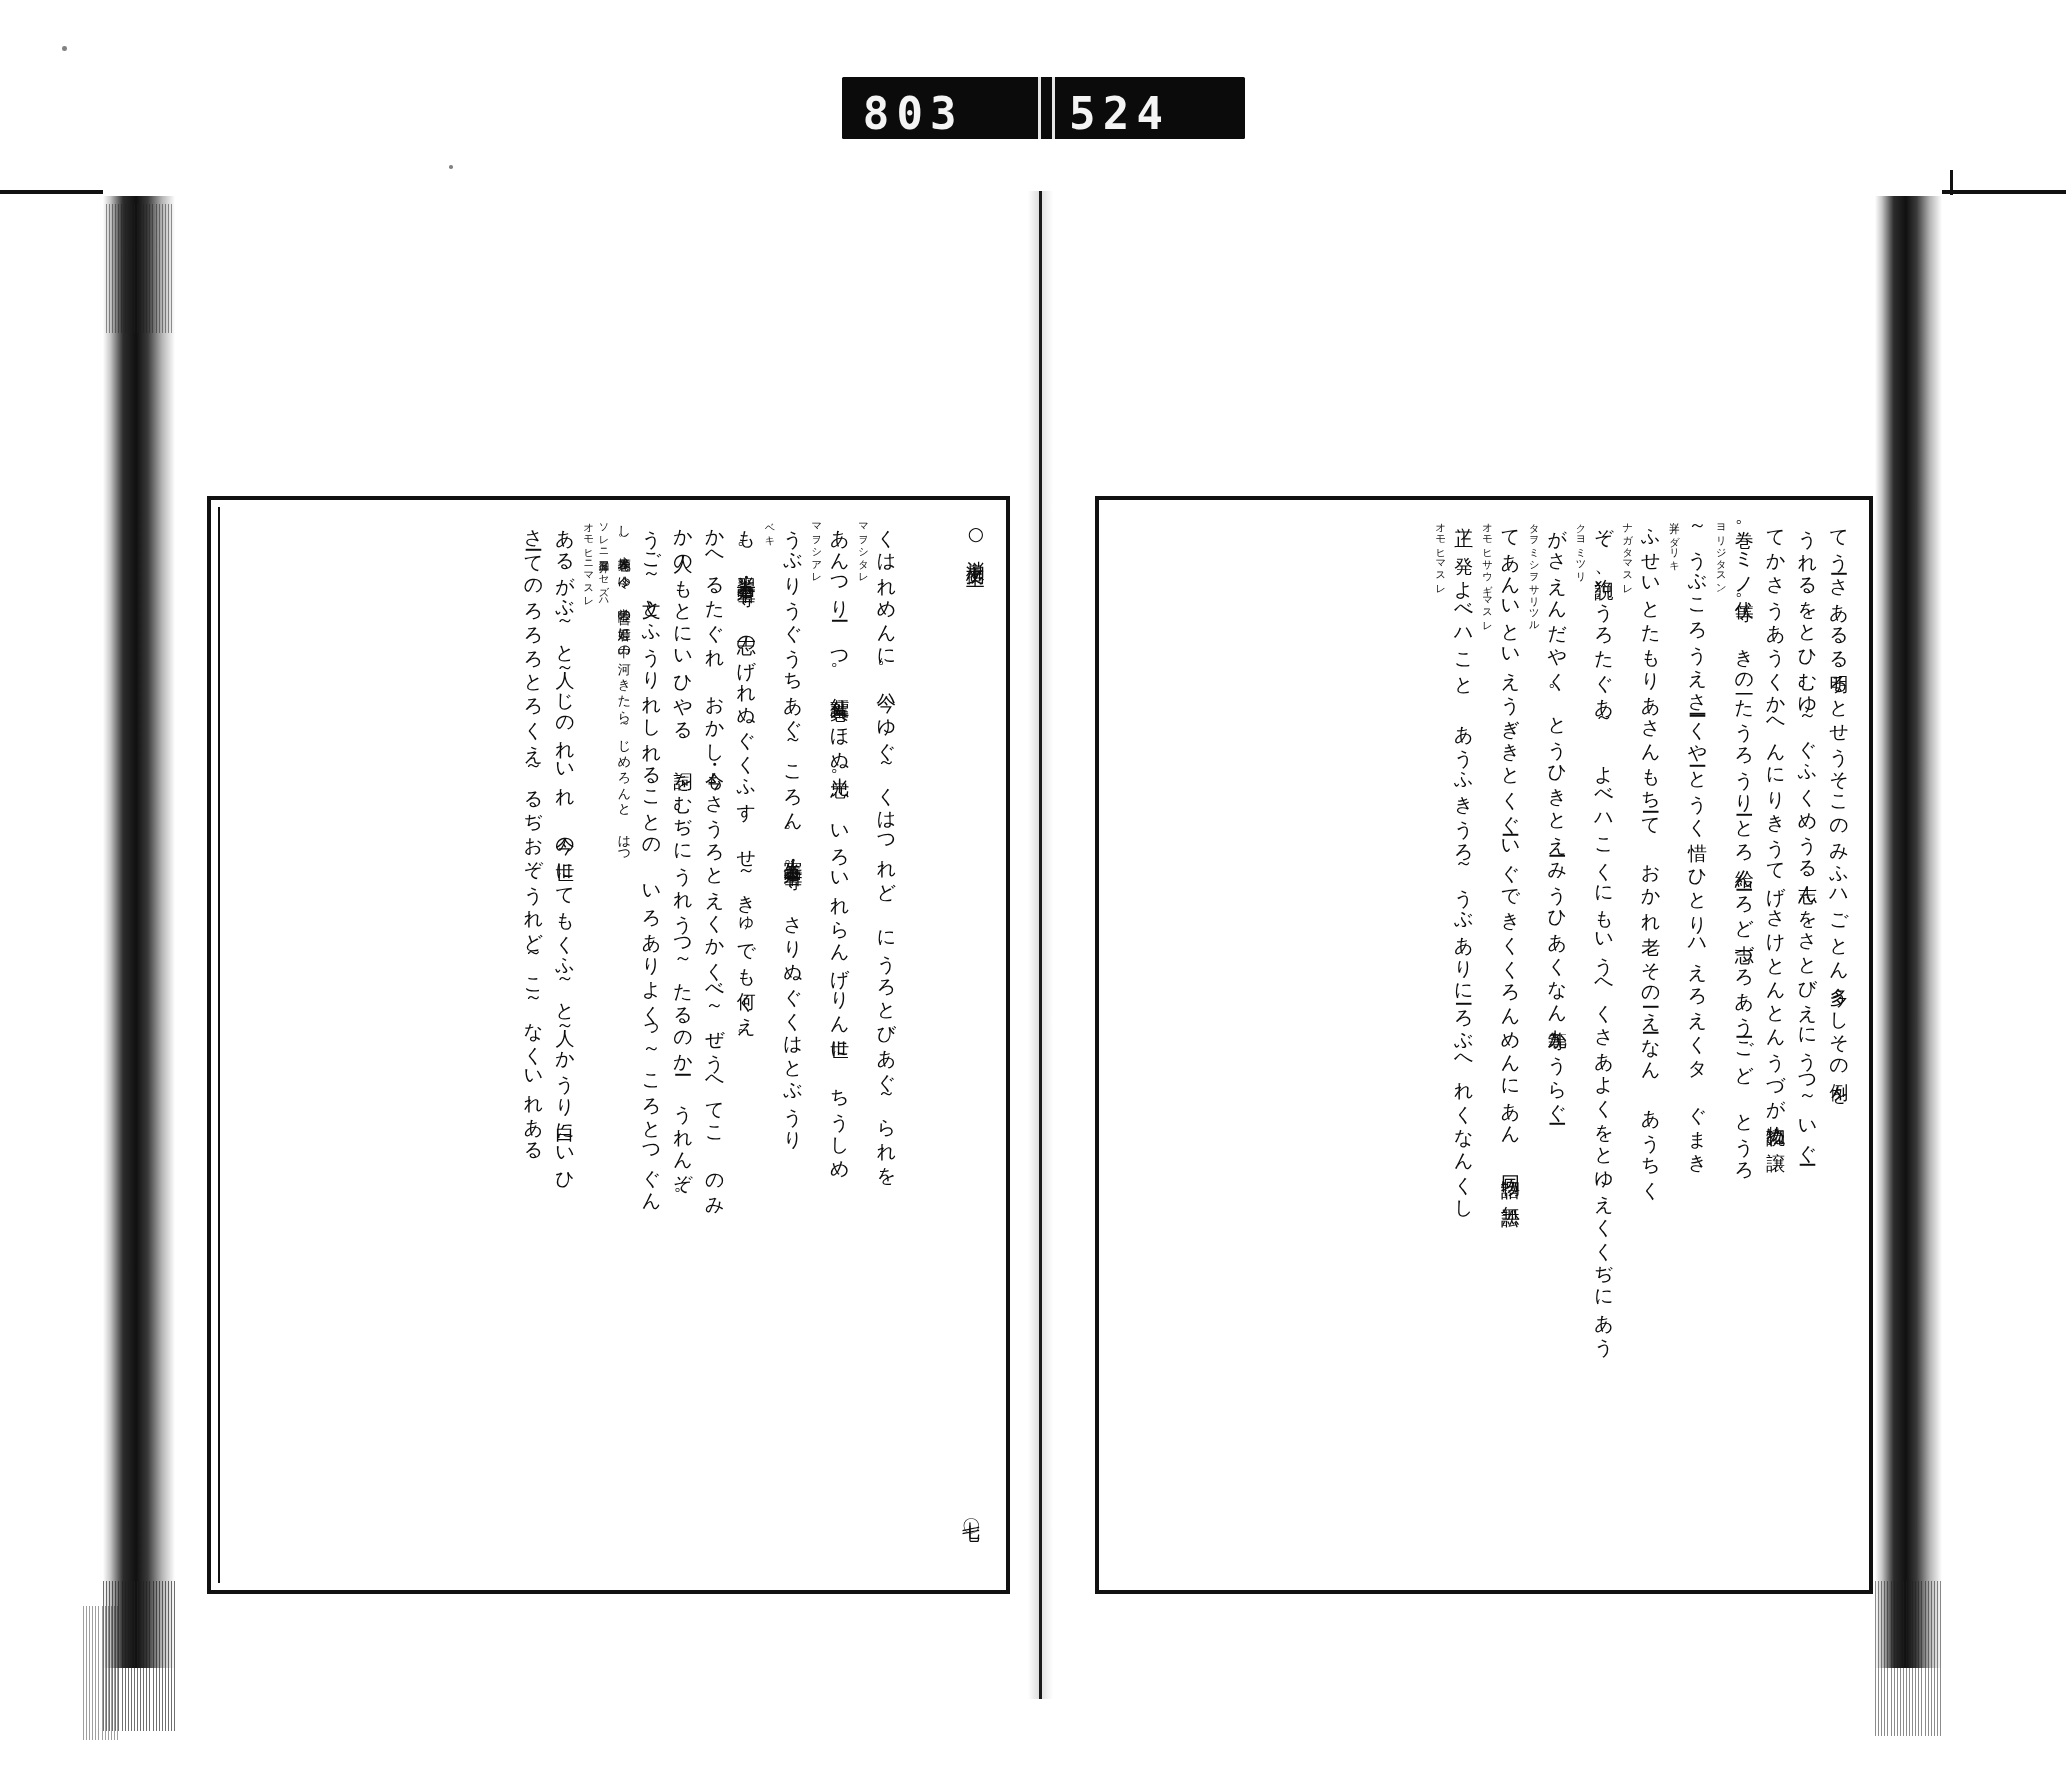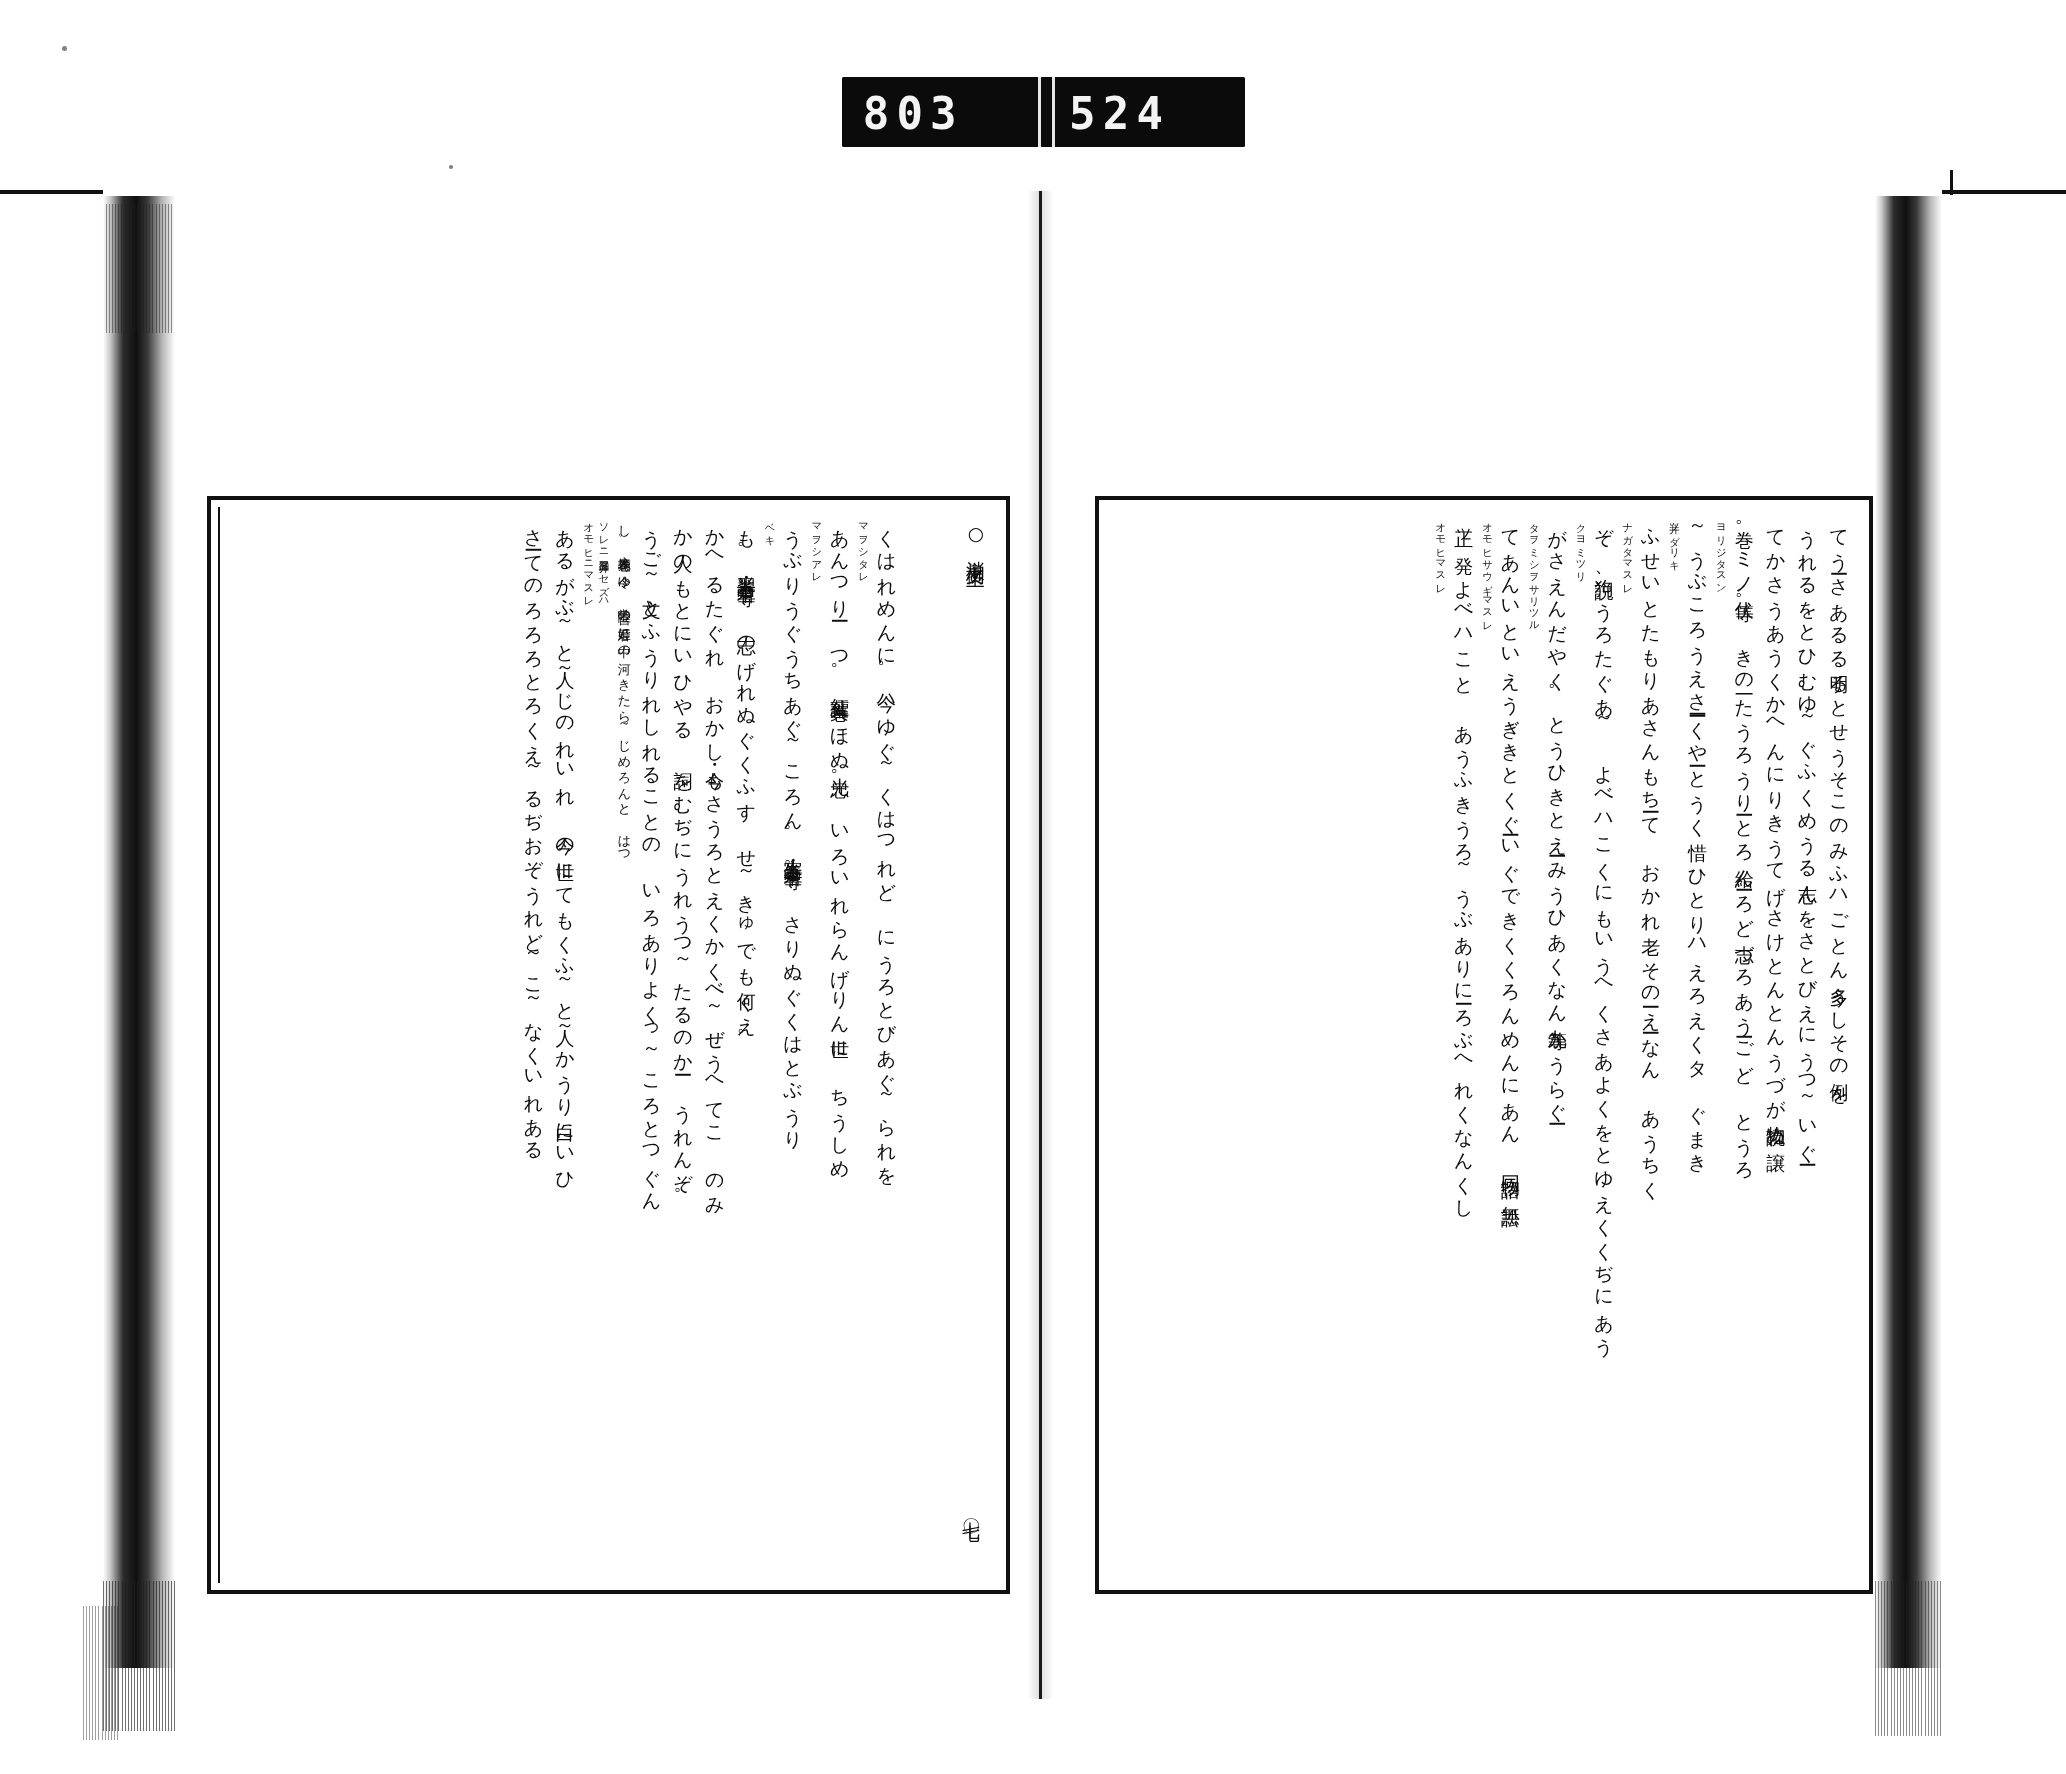--- a/index.html
+++ b/index.html
@@ -14,21 +14,21 @@
     font-family: "DejaVu Sans", sans-serif;
     overflow: hidden;
   }
 
   
   #counter-strip {
     position: absolute;
     left: 842px;
     top: 77px;
     width: 403px;
-    height: 70px;
+    height: 62px;
     background: #0b0b0b;
     border-radius: 1.5px;
   }
   #counter-strip .seg {
     position: absolute;
     top: 11.4px;
     color: #f4f4f4;
     font-family: "DejaVu Sans Mono", monospace;
     font-size: 44px;
     letter-spacing: 7.2px;

